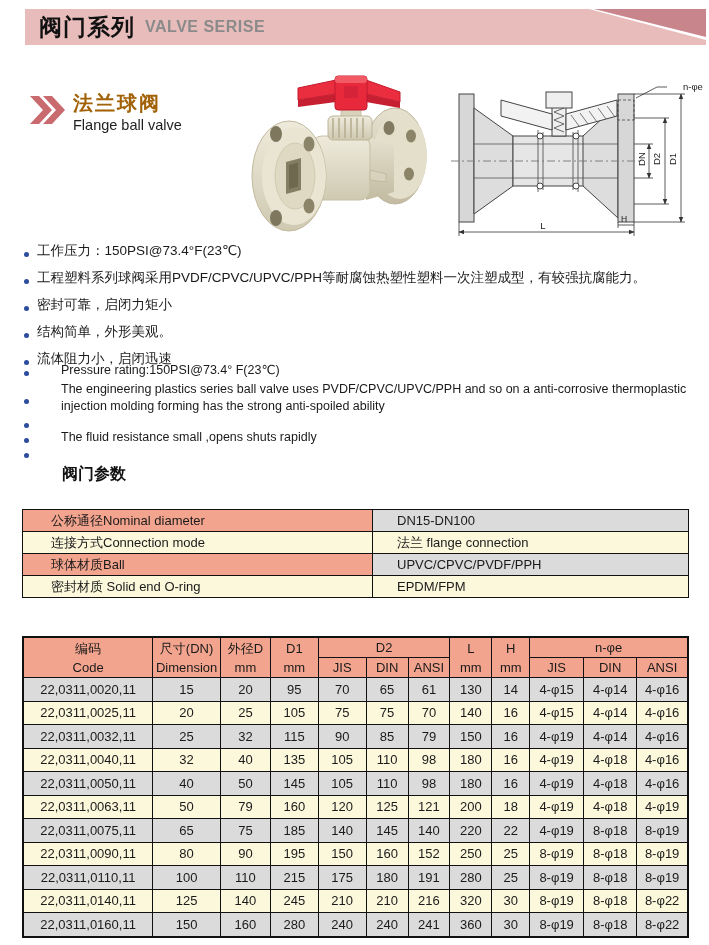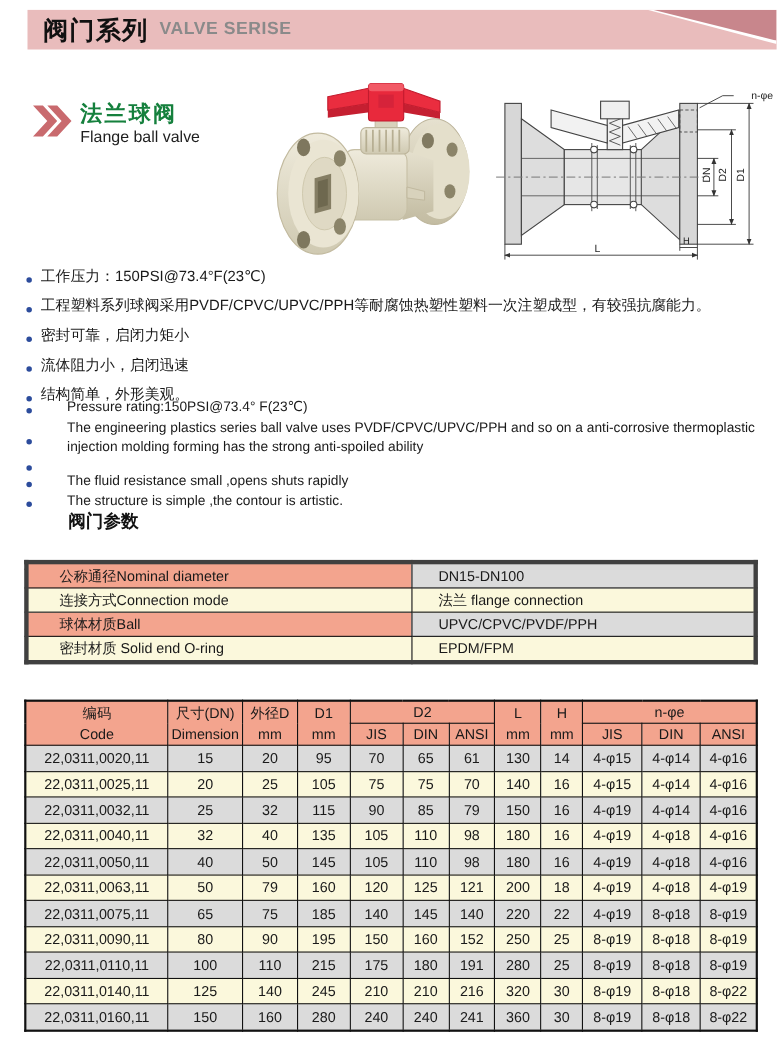--- a/index.html
+++ b/index.html
@@ -20,21 +20,21 @@
   }
   .band::after {
     content:''; position:absolute; right:0; top:0; width:112px; height:28px;
     background:#C8868C; clip-path:polygon(0 0,100% 0,100% 100%);
   }
   .band .cn { font-size:23px; font-weight:bold; color:#111; margin-left:14px; letter-spacing:1px; }
   .band .en { font-size:16px; font-weight:bold; color:#8a8a8a; margin-left:10px; letter-spacing:.5px; }
 
   
   .chevrons { position:absolute; left:28px; top:94px; }
-  .prod-cn { position:absolute; left:73px; top:90px; font-size:20px; font-weight:bold; color:#15803d; letter-spacing:2px; }
+  .prod-cn { position:absolute; left:73px; top:90px; font-size:20px; font-weight:bold; color:#a16207; letter-spacing:2px; }
   .prod-en { position:absolute; left:73px; top:117px; font-size:14.5px; color:#1e1e1e; }
 
   .photo { position:absolute; left:248px; top:70px; }
   .drawing { position:absolute; left:443px; top:74px; }
 
   
   ul.features { list-style:none; margin:0; padding:0; position:absolute; left:24px; width:672px; }
   #features-cn { top:242px; }
   #features-en { top:362px; }
   ul.features li { display:flex; align-items:center; }
@@ -45,21 +45,21 @@
     background:#2C4C9C; margin-right:8px; margin-top:7px;
   }
   #features-en .dot { margin-top:6px; }
 
   
   .sec-cn { position:absolute; left:22px; top:464px; font-size:16px; font-weight:bold; color:#111;margin-left:40px; }
   .sec-en { position:absolute; left:22px; top:514px; font-size:13.5px; color:#222; }
 
   
   table { border-collapse:collapse; table-layout:fixed; }
-  #param-table { position:absolute; left:22px; top:509px; width:667px; border:4px solid #404040; }
+  #param-table { position:absolute; left:22px; top:509px; width:667px; border:1px solid #404040; }
   #param-table td { border:1px solid #111; height:21px; font-size:13px; padding:0 0 0 0; vertical-align:middle; }
   #param-table .p-label { width:48.2%; padding-left:28px; }
   #param-table .p-value { padding-left:24px; }
   #param-table tr:nth-child(odd) .p-label { background:#F3A48E; }
   #param-table tr:nth-child(odd) .p-value { background:#DBDBDB; }
   #param-table tr:nth-child(even) td { background:#FBF8DC; }
 
   
   #dim-table { position:absolute; left:22px; top:636px; width:667px; border:2px solid #111; }
   #dim-table th, #dim-table td {
@@ -235,46 +235,45 @@
       <li>
         <span class="dot"></span>
         <span>工程塑料系列球阀采用PVDF/CPVC/UPVC/PPH等耐腐蚀热塑性塑料一次注塑成型，有较强抗腐能力。</span>
       </li>
       <li>
         <span class="dot"></span>
         <span>密封可靠，启闭力矩小</span>
       </li>
       <li>
         <span class="dot"></span>
+        <span>结构简单，外形美观。</span>
+      </li>
+      <li>
+        <span class="dot"></span>
         <span>流体阻力小，启闭迅速</span>
-      </li>
-      <li>
-        <span class="dot"></span>
-        <span>结构简单，外形美观。</span>
       </li>
     </ul>
   <ul class="features" id="features-en">
       <li>
         <span class="dot"></span>
         <span>Pressure rating:150PSI@73.4° F(23℃)</span>
       </li>
       <li>
         <span class="dot"></span>
         <span>The engineering plastics series ball valve uses PVDF/CPVC/UPVC/PPH and so on a anti-corrosive thermoplastic injection molding forming has the strong anti-spoiled ability</span>
       </li>
       <li>
         <span class="dot"></span>
       </li>
       <li>
         <span class="dot"></span>
         <span>The fluid resistance small ,opens shuts rapidly</span>
       </li>
       <li>
         <span class="dot"></span>
-        <span>The structure is simple ,the contour is artistic.</span>
       </li>
     </ul>
 
   <div class="sec-cn">阀门参数</div>
   <div class="sec-en">Valve parameters</div>
 
   <table id="param-table">
     <tbody>
         <tr>
           <td class="p-label">公称通径Nominal diameter</td>

